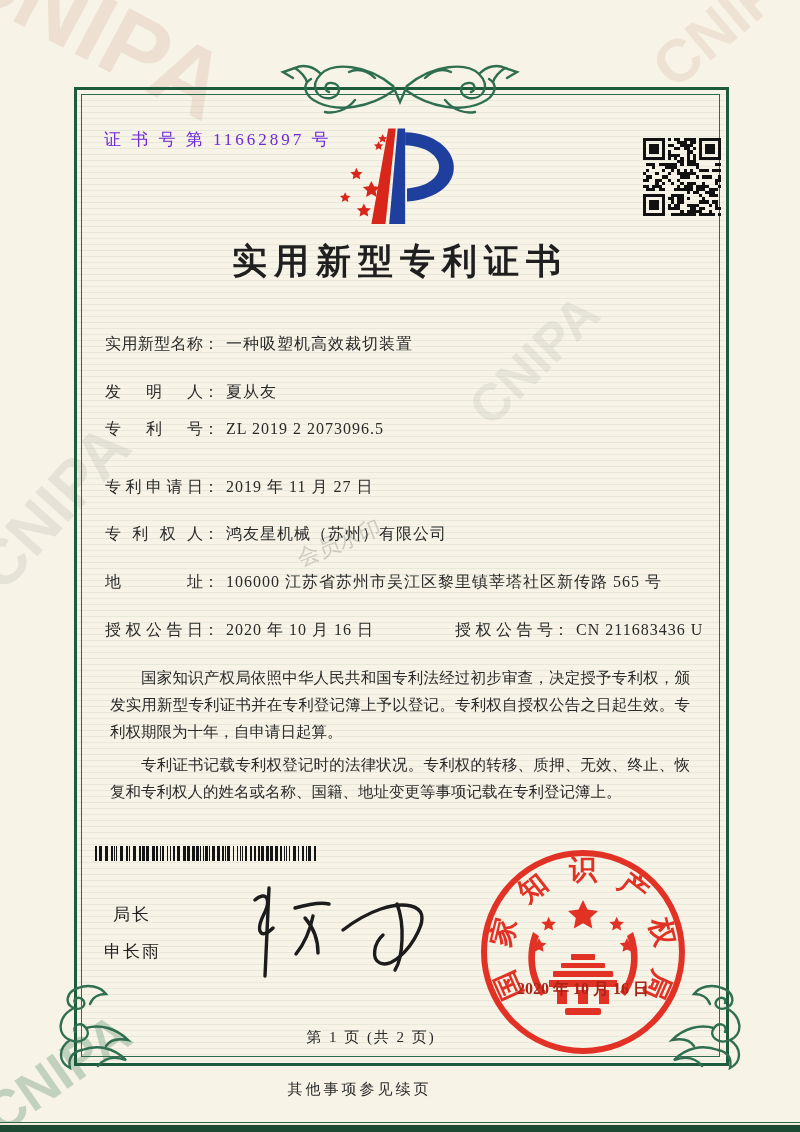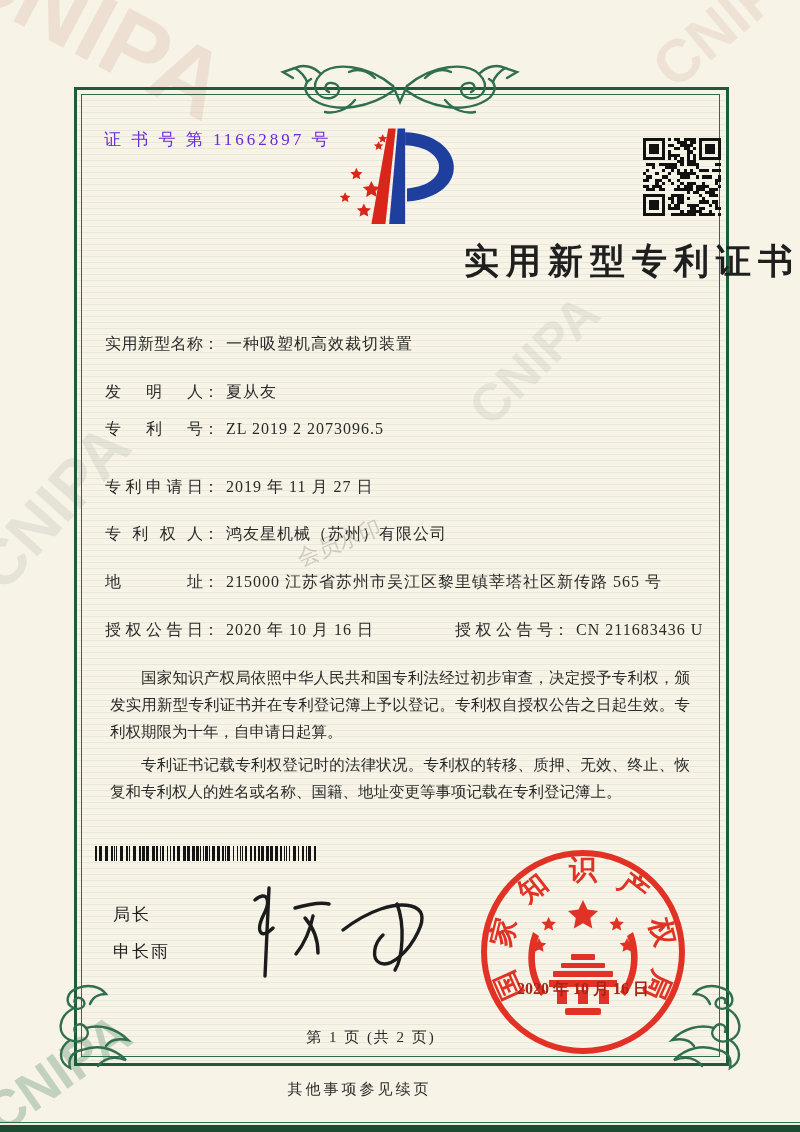--- a/index.html
+++ b/index.html
@@ -31,37 +31,37 @@
   .bottom-strip{position:absolute; left:0; bottom:0; width:800px; height:7px; background:#1c4a33;
     box-shadow:0 -2px 0 #f0ecd9, 0 -3px 0 #2e6b4d;}
   
   .orn-top{position:absolute; left:275px; top:56px;}
   .orn-bl{position:absolute; left:48px; top:982px;}
   .orn-br{position:absolute; left:657px; top:982px; transform:scaleX(-1);}
   
   .cert-no{position:absolute; left:104px; top:128px; font-size:17px; letter-spacing:3px; color:#6d28d9;}
   .logo{position:absolute; left:332px; top:120px;}
   .qr{position:absolute; left:643px; top:138px;}
-  .title{position:absolute; left:0; top:238px; width:800px; text-align:right;
+  .title{position:absolute; left:0; top:238px; width:800px; text-align:center;
     font-size:35px; font-weight:bold; letter-spacing:7px; color:#1f1f1f;}
   
   .frow{position:absolute; left:105px; width:600px; font-size:16px; color:#2a2a2a; white-space:nowrap;}
   .flabel{display:inline-block; width:98px; text-align:justify; text-align-last:justify;}
   .fcolon{display:inline-block;}
   .fvalue{margin-left:7px; letter-spacing:1px;}
   .grant2{position:absolute; left:350px; top:0;}
   
   .bodytext{position:absolute; left:104px; top:658px; width:592px; font-size:15.5px;
     line-height:27px; text-align:justify; color:#2a2a2a;}
   .bodytext p{margin:6px; text-indent:2em;}
   
   .barcode{position:absolute; left:95px; top:846px;}
   .sig-role{position:absolute; left:113px; top:903px; font-size:17px;
     font-family:"Liberation Sans","DejaVu Sans",sans-serif; color:#222; letter-spacing:2px;}
-  .sig-name{position:absolute; left:113px; top:940px; font-size:17px;
+  .sig-name{position:absolute; left:104px; top:940px; font-size:17px;
     font-family:"Liberation Sans","DejaVu Sans",sans-serif; color:#222; letter-spacing:2px;}
   .signature{position:absolute; left:225px; top:878px;}
   .seal{position:absolute; left:473px; top:842px; opacity:.93;}
   .page-num{position:absolute; left:75px; top:1028px; width:592px; text-align:center;
     font-size:15px; color:#2a2a2a; letter-spacing:2px;}
   .cont-note{position:absolute; left:0; top:1080px; width:719px; text-align:center;
     font-size:15px; color:#2a2a2a; letter-spacing:3px;}
 </style>
 </head>
 <body>
@@ -457,21 +457,21 @@
   <div class="frow" style="top:419px">
     <span class="flabel">专利号</span><span class="fcolon">：</span><span class="fvalue">ZL 2019 2 2073096.5</span>
   </div>
   <div class="frow" style="top:477px">
     <span class="flabel">专利申请日</span><span class="fcolon">：</span><span class="fvalue">2019 年 11 月 27 日</span>
   </div>
   <div class="frow" style="top:524px">
     <span class="flabel">专利权人</span><span class="fcolon">：</span><span class="fvalue">鸿友星机械（苏州）有限公司</span>
   </div>
   <div class="frow" style="top:572px">
-    <span class="flabel">地址</span><span class="fcolon">：</span><span class="fvalue">215000 江苏省苏州市吴江区黎里镇莘塔社区新传路 565 号</span>
+    <span class="flabel">地址</span><span class="fcolon">：</span><span class="fvalue">106000 江苏省苏州市吴江区黎里镇莘塔社区新传路 565 号</span>
   </div>
   <div class="frow" style="top:620px">
     <span class="flabel">授权公告日</span><span class="fcolon">：</span><span class="fvalue">2020 年 10 月 16 日</span>
     <span class="grant2">
       <span class="flabel">授权公告号</span><span class="fcolon">：</span><span class="fvalue">CN 211683436 U</span>
     </span>
   </div>
 
   <div class="bodytext">
     <p>国家知识产权局依照中华人民共和国专利法经过初步审查，决定授予专利权，颁发实用新型专利证书并在专利登记簿上予以登记。专利权自授权公告之日起生效。专利权期限为十年，自申请日起算。</p>

